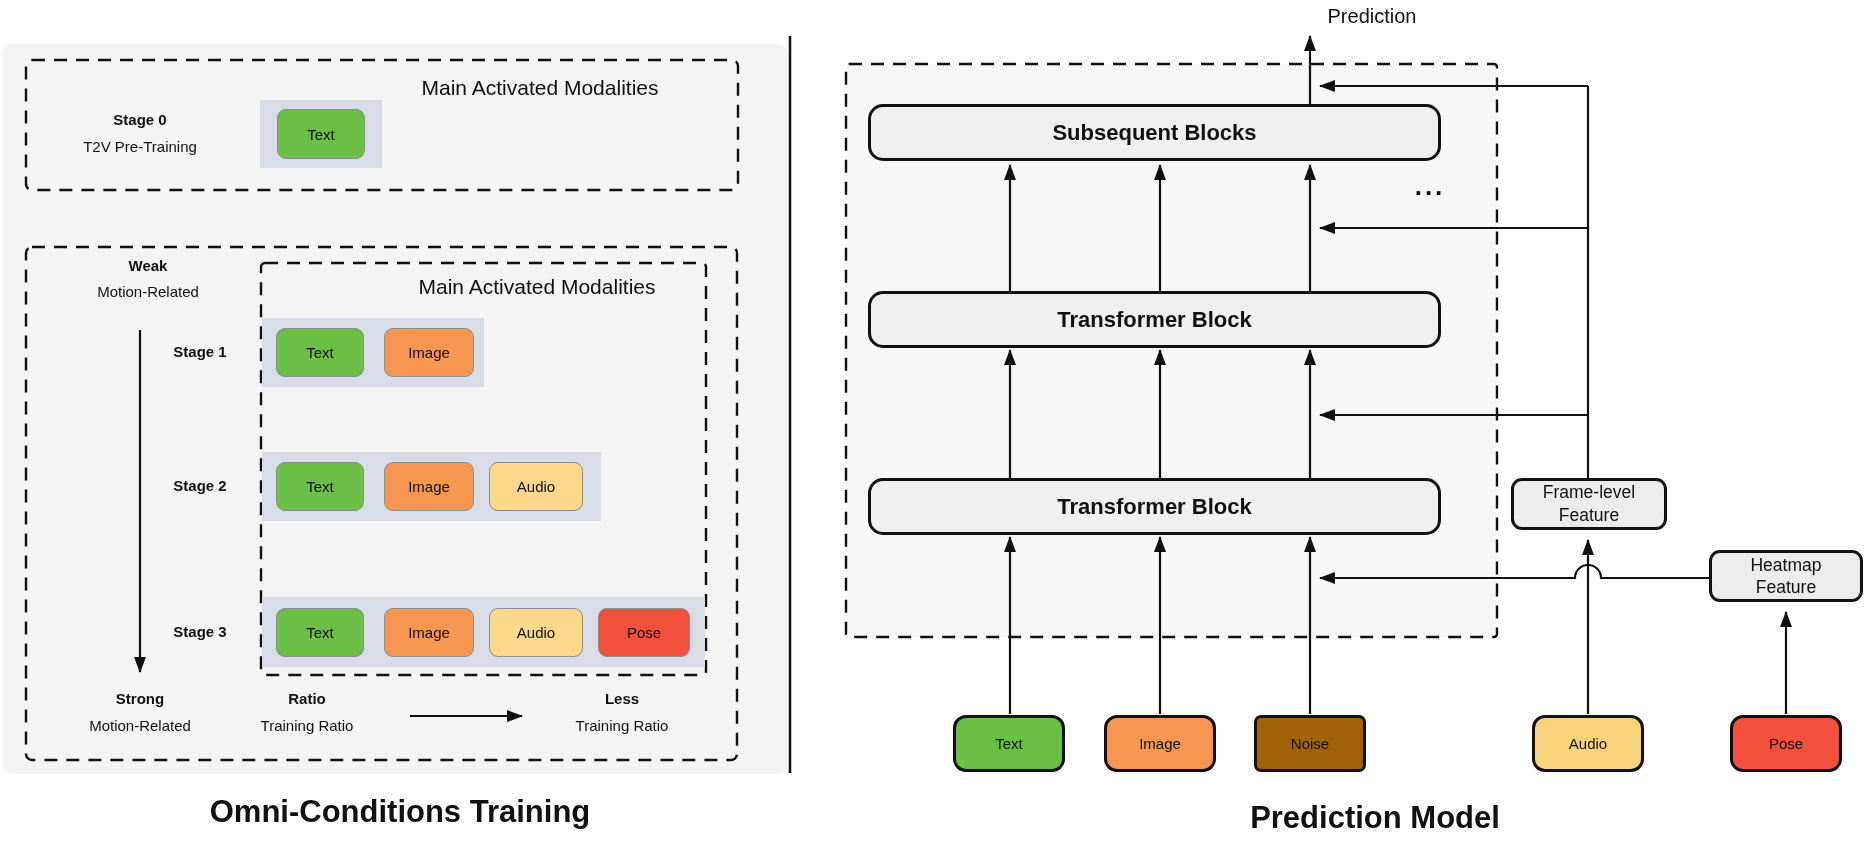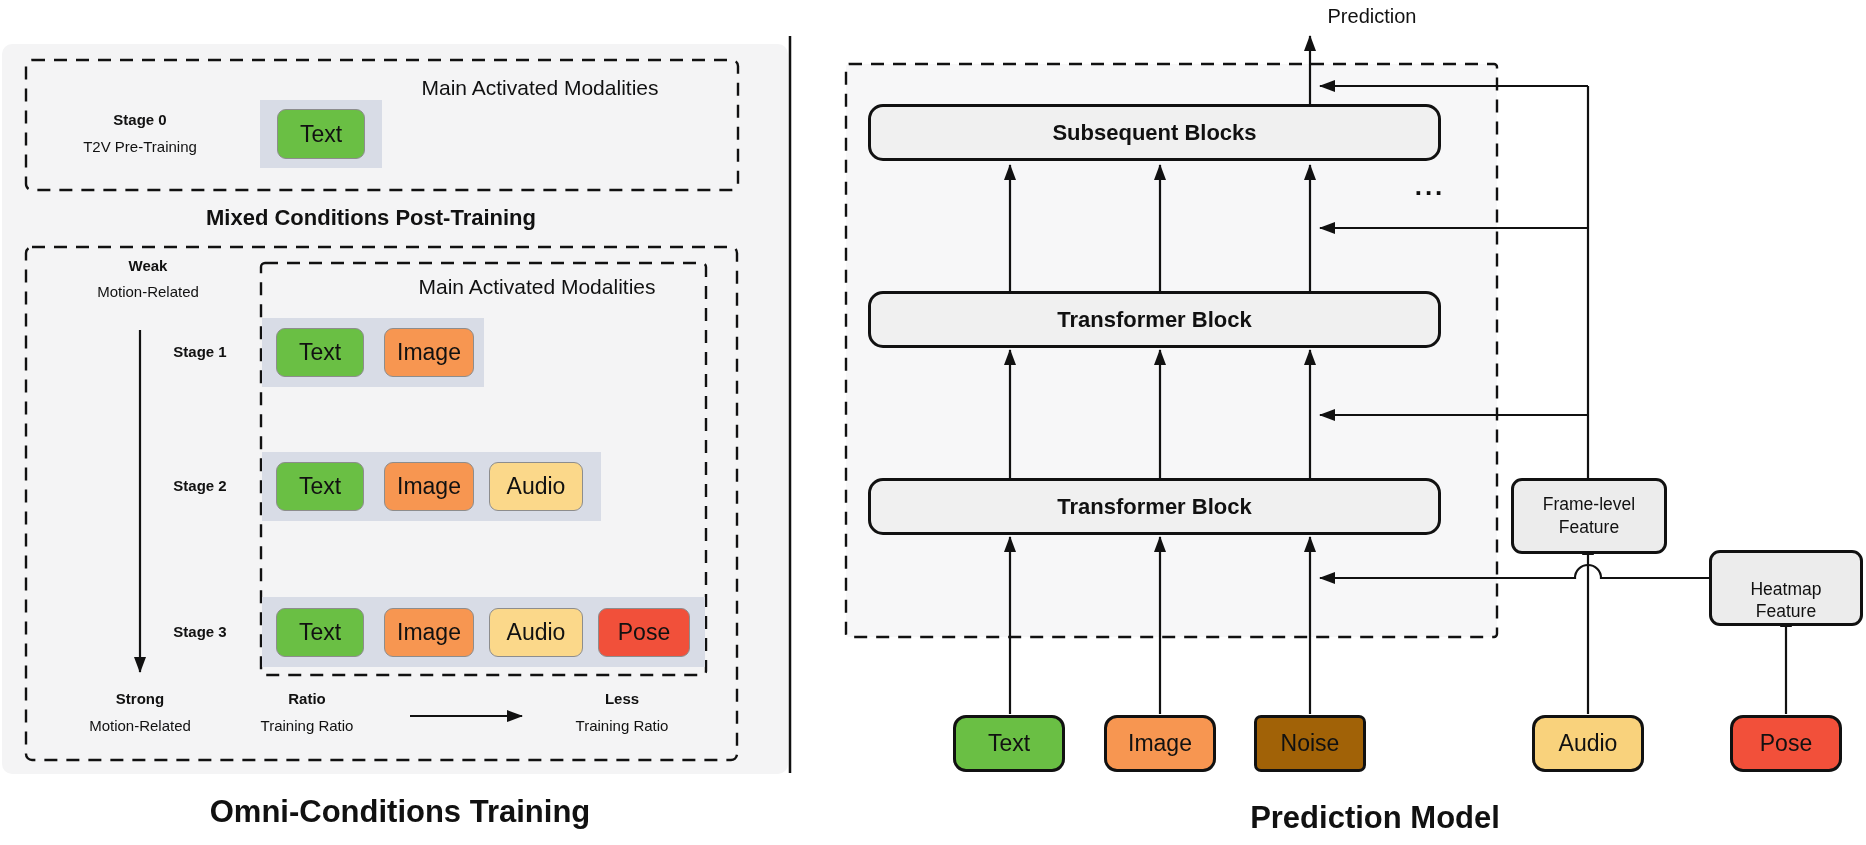--- a/index.html
+++ b/index.html
@@ -12,30 +12,30 @@
     background:#f4f4f5;border-radius:10px;
   }
   svg.connectors{position:absolute;left:0;top:0;width:1866px;height:845px;}
   .lbl{position:absolute;transform:translate(-50%,-50%);white-space:nowrap;font-size:15px;line-height:1.1;}
   .lbl.b{font-weight:bold;}
   .heading{font-size:21px;}
   .title{font-size:31px;font-weight:bold;}
   .strip{position:absolute;background:#d8dce6;}
   .chip{
     position:absolute;display:flex;align-items:center;justify-content:center;
-    border:1.5px solid #8d8d8d;border-radius:9px;font-size:23px;box-sizing:border-box;
+    border:1.5px solid #8d8d8d;border-radius:9px;font-size:15px;box-sizing:border-box;
   }
   .chip.big{border:3px solid #111;border-radius:13px;}
   .block{
     position:absolute;left:868px;width:573px;height:57px;box-sizing:border-box;
     background:#f0f0f0;border:3px solid #111;border-radius:15px;
     display:flex;align-items:center;justify-content:center;font-weight:bold;font-size:22px;text-align:right;
   }
   .feature{
-    position:absolute;width:156px;height:76px;box-sizing:border-box;
+    position:absolute;width:156px;height:52px;box-sizing:border-box;
     background:#ececec;border:3px solid #111;border-radius:11px;
     display:flex;flex-direction:column;align-items:center;justify-content:center;
     font-size:17.5px;line-height:1.3;
   }
   .dots{position:absolute;transform:translate(-50%,-50%);font-weight:bold;font-size:26px;letter-spacing:3px;}
 </style>
 </head>
 <body>
 
 <div class="stage">
@@ -83,21 +83,20 @@
     <line x1="1786" y1="714" x2="1786" y2="612" stroke="#111" stroke-width="2.2" marker-end="url(#arrow)"></line>
   </svg>
 
   <div class="lbl heading" style="left:540px;top:88px;">Main Activated Modalities</div>
   <div class="lbl b" style="left:140px;top:120px;">Stage 0</div>
   <div class="lbl" style="left:140px;top:147px;">T2V Pre-Training</div>
   <div class="strip" style="left:260px;top:100px;width:122px;height:68px;">
     <div class="chip" style="left: 17px; top: 9px; width: 88px; height: 50px; background-color: rgb(106, 191, 68);">Text</div>
   </div>
 
-  <div class="lbl b" style="left:371px;top:218px;font-size:22px;">Mixed Conditions Post-Training</div>
 
   <div class="lbl b" style="left:148px;top:266px;">Weak</div>
   <div class="lbl" style="left:148px;top:292px;">Motion-Related</div>
   <div class="lbl b" style="left:140px;top:699px;text-align:center;">Strong</div>
   <div class="lbl" style="left:140px;top:726px;">Motion-Related</div>
 
   <div class="lbl heading" style="left:537px;top:287px;">Main Activated Modalities</div>
 
   <div class="lbl b" style="left:200px;top:352px;">Stage 1</div>
   <div class="strip" style="left:262px;top:318px;width:222px;height:69px;">

